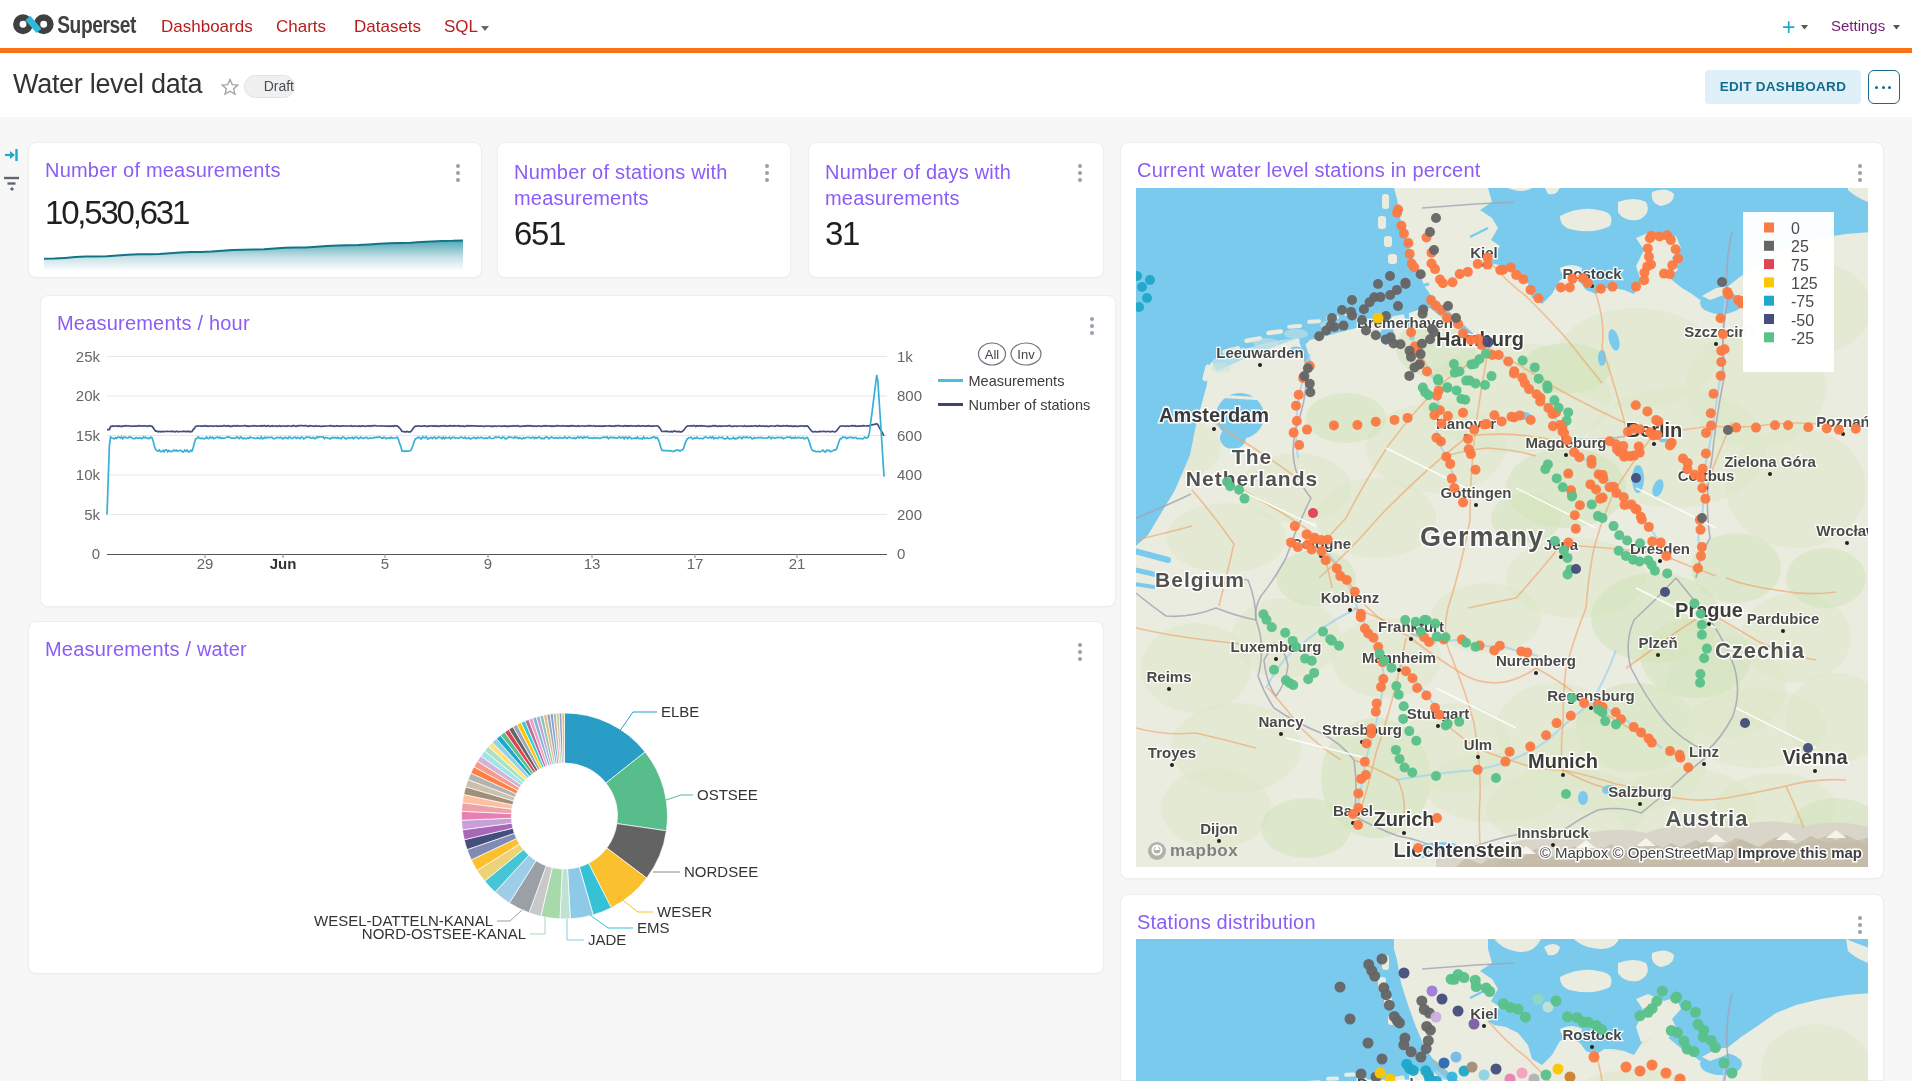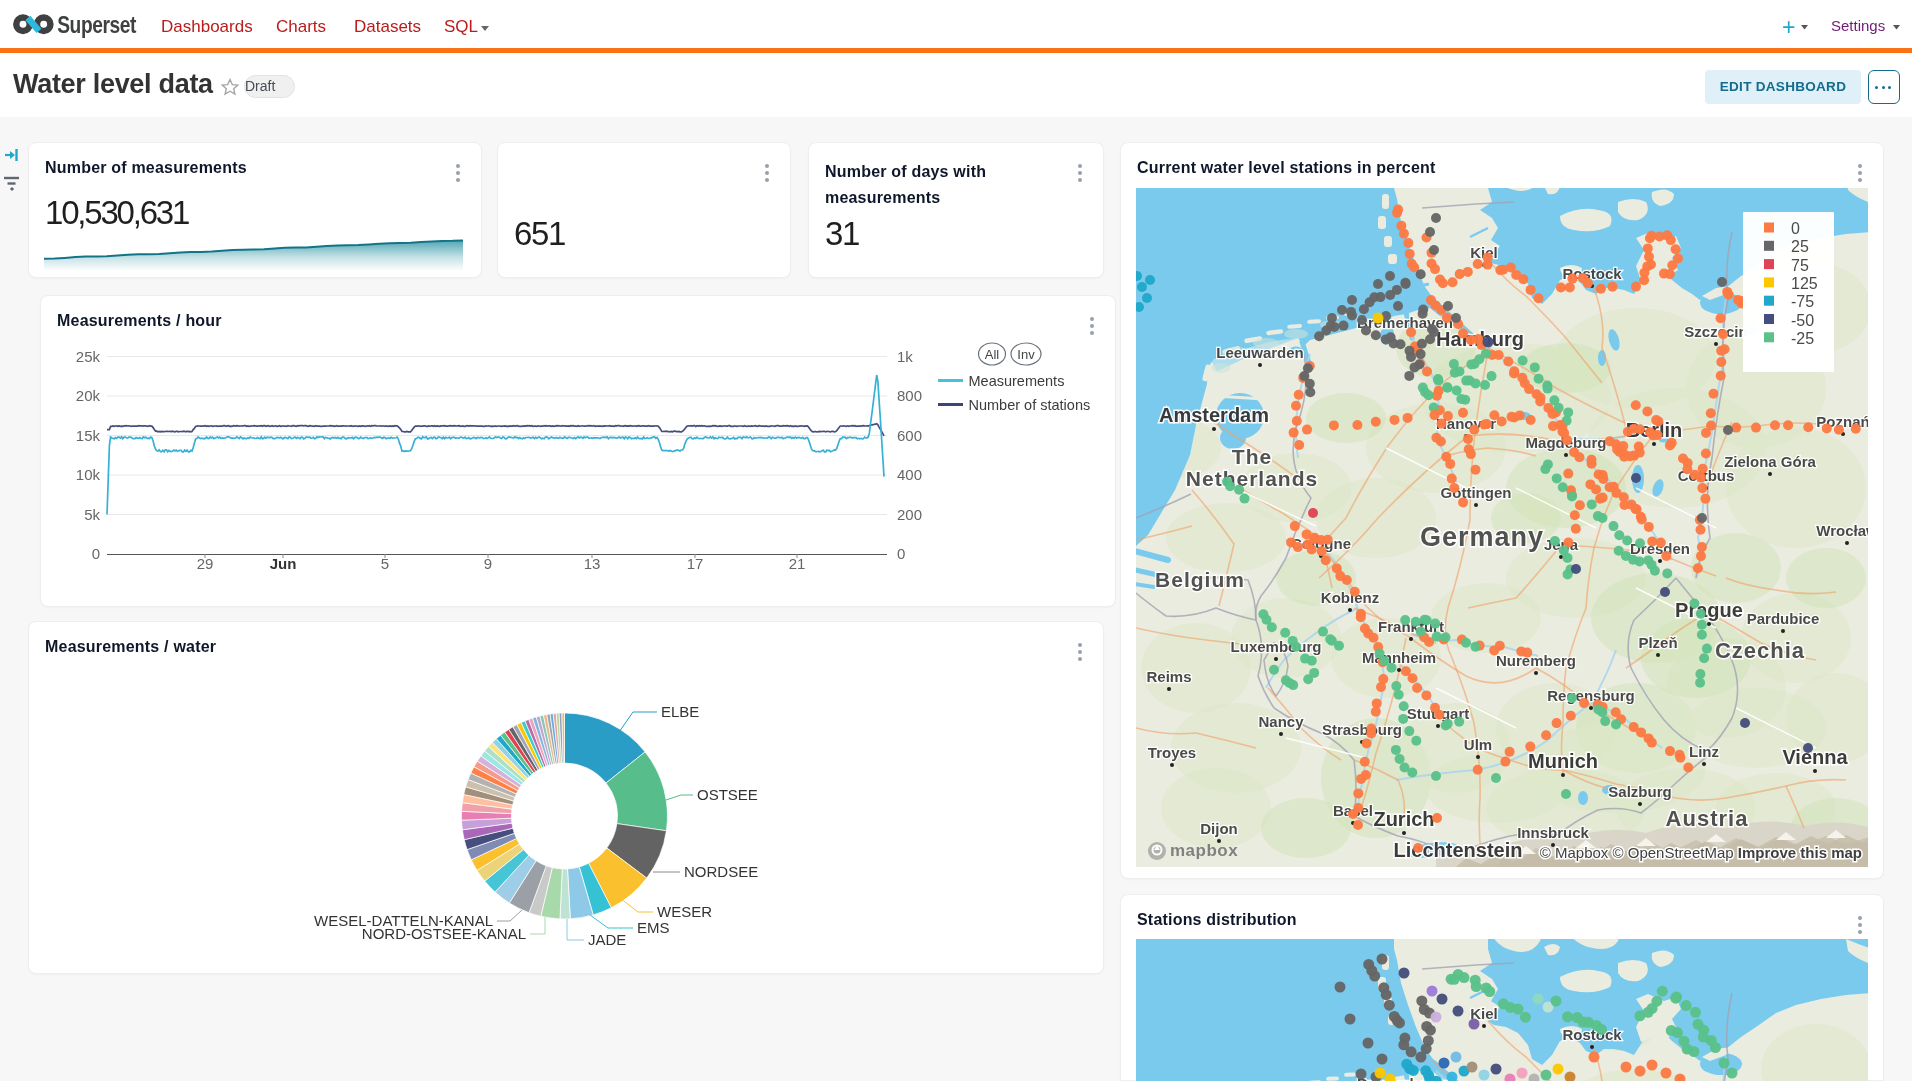--- a/index.html
+++ b/index.html
@@ -1,19 +1,19 @@
 <!DOCTYPE html>
 <html><head><meta charset="utf-8"><title>Water level data</title>
 <style>
 *{margin:0;padding:0;box-sizing:border-box}
 html,body{width:1912px;height:1081px;overflow:hidden;background:#f7f7f7;font-family:"Liberation Sans",sans-serif}
 .nav{position:absolute;left:0;top:0;width:1912px;height:53px;background:#fff;border-bottom:5px solid #f97316}
 .navlink{position:absolute;top:17px;font-size:17px;color:#b91c1c}
 .card{position:absolute;background:#fff;border-radius:8px;border:1px solid #eee;box-shadow:0 1px 2px rgba(0,0,0,0.03)}
-.ctitle{position:absolute;left:16px;top:16px;font-size:16px;font-weight:bold;color:#0f172a;letter-spacing:0.2px}
+.ctitle{position:absolute;left:16px;top:16px;font-size:20px;font-weight:normal;color:#8b5cf6;letter-spacing:0.2px}
 .kebab{position:absolute;width:4px}
 .kebab i{display:block;width:4px;height:4px;border-radius:50%;background:#99a0aa;margin-bottom:3px}
 .ax{font-size:15px;fill:#666}
 .axb{font-weight:bold;fill:#333}
 .dl{font-size:15px;fill:#333}
 .bignum{position:absolute;left:16px;font-size:33px;letter-spacing:-2.2px;color:#1f1f1f;line-height:1}
 svg{display:block}
 .mlab{font-size:15px;fill:#3c3c3c;paint-order:stroke;stroke:#ffffff;stroke-width:2.5px;font-weight:bold;opacity:0.92}
 .mlab2{font-size:20px;fill:#333;paint-order:stroke;stroke:#ffffff;stroke-width:3px;font-weight:bold;opacity:0.95}
 .mcountry{font-size:23px;fill:#4a4a4a;paint-order:stroke;stroke:#ffffff;stroke-width:3px;font-weight:bold;letter-spacing:1px;opacity:.95}
@@ -37,25 +37,25 @@
  <span style="position:absolute;left:1782px;top:14px;font-size:23px;color:#1fa8c9">+</span>
  <svg width="9" height="7" style="position:absolute;left:1801px;top:24px">
       <path d="M0,1 L7,1 L3.5,5.5 Z" fill="#555"></path>
     </svg>
  <span style="position:absolute;left:1831px;top:17px;font-size:15px;color:#701a75">Settings</span>
  <svg width="9" height="7" style="position:absolute;left:1893px;top:24px">
       <path d="M0,1 L7,1 L3.5,5.5 Z" fill="#555"></path>
     </svg>
 </div>
 <div style="position:absolute;left:0;top:53px;width:1912px;height:64px;background:#fff"></div>
-<div style="position:absolute;left:13px;top:69px;font-size:27px;font-weight:bold;color:#333;letter-spacing:-0.3px">Water level data</div>
+<div style="position:absolute;left:13px;top:69px;font-size:27px;font-weight:normal;color:#333;letter-spacing:-0.3px">Water level data</div>
 <svg width="18" height="18" style="position:absolute;left:221px;top:78px">
     <path d="M9 1.5 L11.3 6.6 L16.8 7.1 L12.7 10.7 L13.9 16 L9 13.2 L4.1 16 L5.3 10.7 L1.2 7.1 L6.7 6.6 Z" fill="none" stroke="#a6a6a6" stroke-width="1.4"></path>
   </svg>
-<div style="position:absolute;left:244px;top:75px;width:51px;height:23px;background:#f0f0f0;border:1px solid #e2e2e2;border-radius:12px;font-size:14px;color:#474d55;text-align:left;line-height:21px">Draft</div>
+<div style="position:absolute;left:244px;top:75px;width:51px;height:23px;background:#f0f0f0;border:1px solid #e2e2e2;border-radius:12px;font-size:14px;color:#474d55;text-align:right;line-height:21px">Draft</div>
 <div style="position:absolute;left:1705px;top:70px;width:156px;height:34px;background:#dff0f8;border-radius:4px;color:#136c8c;font-size:13.5px;font-weight:bold;letter-spacing:0.3px;text-align:center;line-height:34px">EDIT DASHBOARD</div>
 <div style="position:absolute;left:1868px;top:70px;width:32px;height:34px;border:1.5px solid #136c8c;border-radius:6px">
  <div style="position:absolute;left:6px;top:15px;width:3.4px;height:3.4px;border-radius:50%;background:#136c8c"></div>
  <div style="position:absolute;left:12.5px;top:15px;width:3.4px;height:3.4px;border-radius:50%;background:#136c8c"></div>
  <div style="position:absolute;left:19px;top:15px;width:3.4px;height:3.4px;border-radius:50%;background:#136c8c"></div>
 </div>
 <svg width="20" height="50" style="position:absolute;left:3px;top:146px">
  <line x1="2" y1="9" x2="10" y2="9" stroke="#20a7c9" stroke-width="2.2"></line>
  <path d="M7,5 L12,9 L7,13 Z" fill="#20a7c9"></path>
  <line x1="13.5" y1="3" x2="13.5" y2="15" stroke="#20a7c9" stroke-width="2.4"></line>
@@ -66,20 +66,21 @@
 <div class="card" style="left:28px;top:142px;width:454px;height:136px">
 <div class="ctitle">Number of measurements</div>
     <div class="kebab" style="left:427px;top:21px">
       <i></i>
       <i></i>
       <i></i>
     </div>
 <div class="bignum" style="top:53px">10,530,631</div>
 </div>
 <div class="card" style="left:497px;top:142px;width:294px;height:136px">
+<div class="ctitle" style="line-height:26px;width:250px">Number of stations with measurements</div>
     <div class="kebab" style="left:267px;top:21px">
       <i></i>
       <i></i>
       <i></i>
     </div>
 <div class="bignum" style="top:74px;letter-spacing:-1.4px">651</div>
 </div>
 <div class="card" style="left:808px;top:142px;width:296px;height:136px">
 <div class="ctitle" style="line-height:26px;width:250px">Number of days with measurements</div>
     <div class="kebab" style="left:269px;top:21px">

